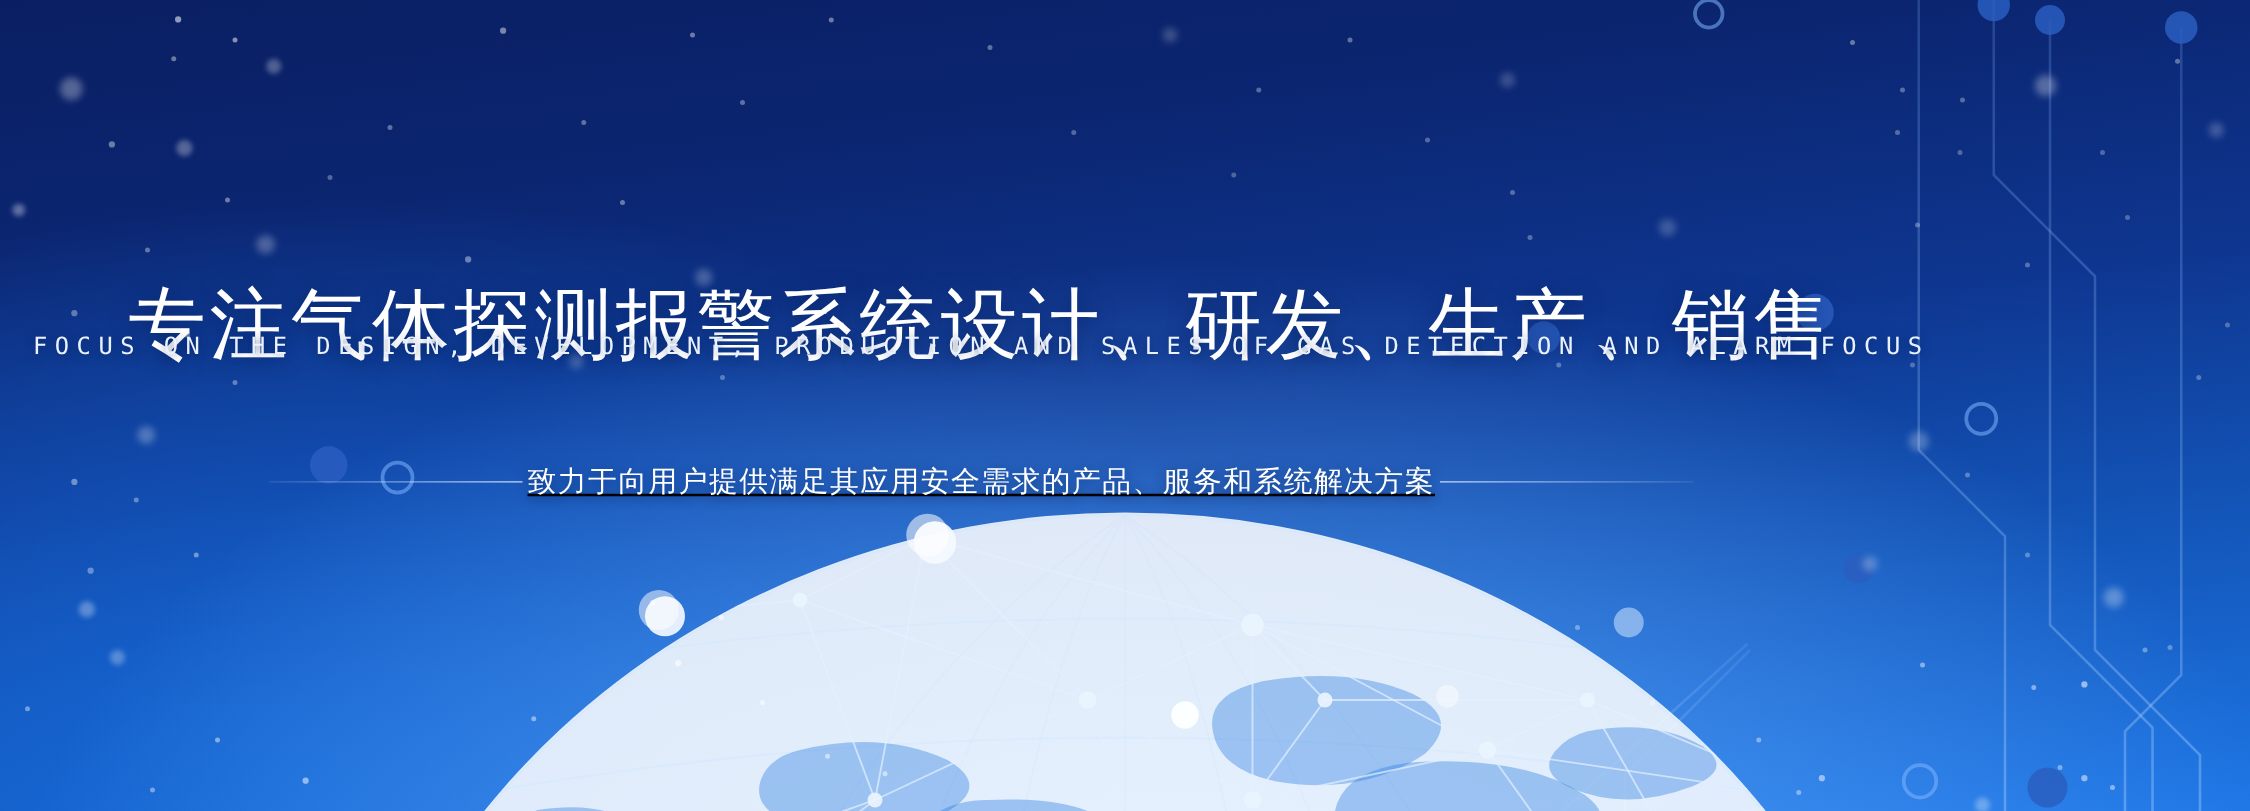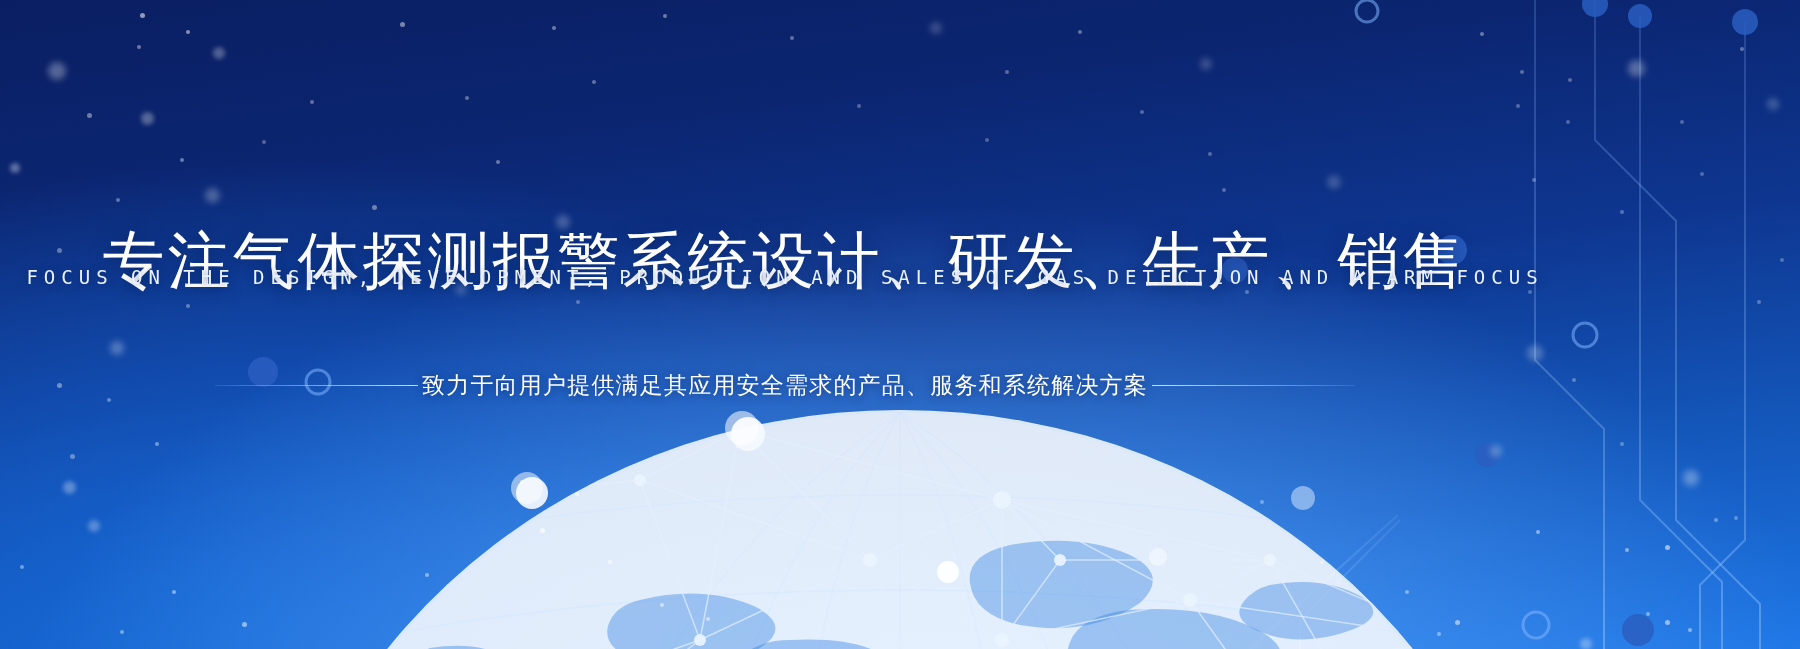--- a/index.html
+++ b/index.html
@@ -47,20 +47,21 @@
     font-size:19px;
     line-height:26px;
     letter-spacing:6.0px;
     white-space:nowrap;
     text-shadow:0 1px 8px rgba(4,26,80,.6);
   }
   #taglinerow{
     position:absolute;left:0;top:350px;width:1570px;
     display:flex;align-items:center;justify-content:center;
     gap:0px;
+    text-decoration:underline;
   }
   .rule{
     height:1px;width:203px;flex:none;
     background:linear-gradient(90deg,rgba(210,228,255,.12),rgba(216,232,255,.92));
   }
   .rule.right{background:linear-gradient(90deg,rgba(216,232,255,.92),rgba(210,228,255,.12));}
   #tagline{
     color:#ffffff;
     font-size:23px;
     line-height:34px;

